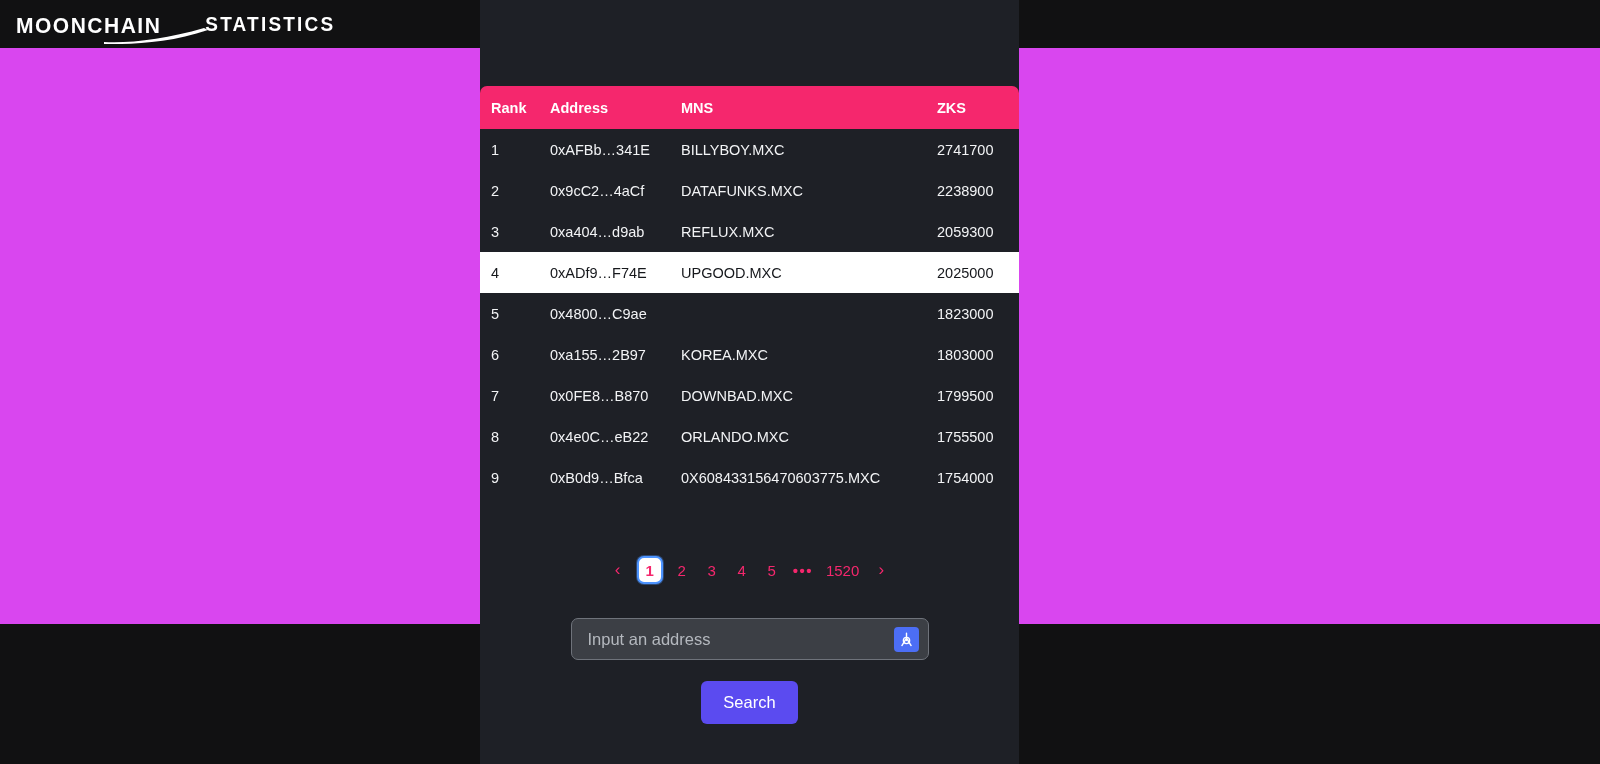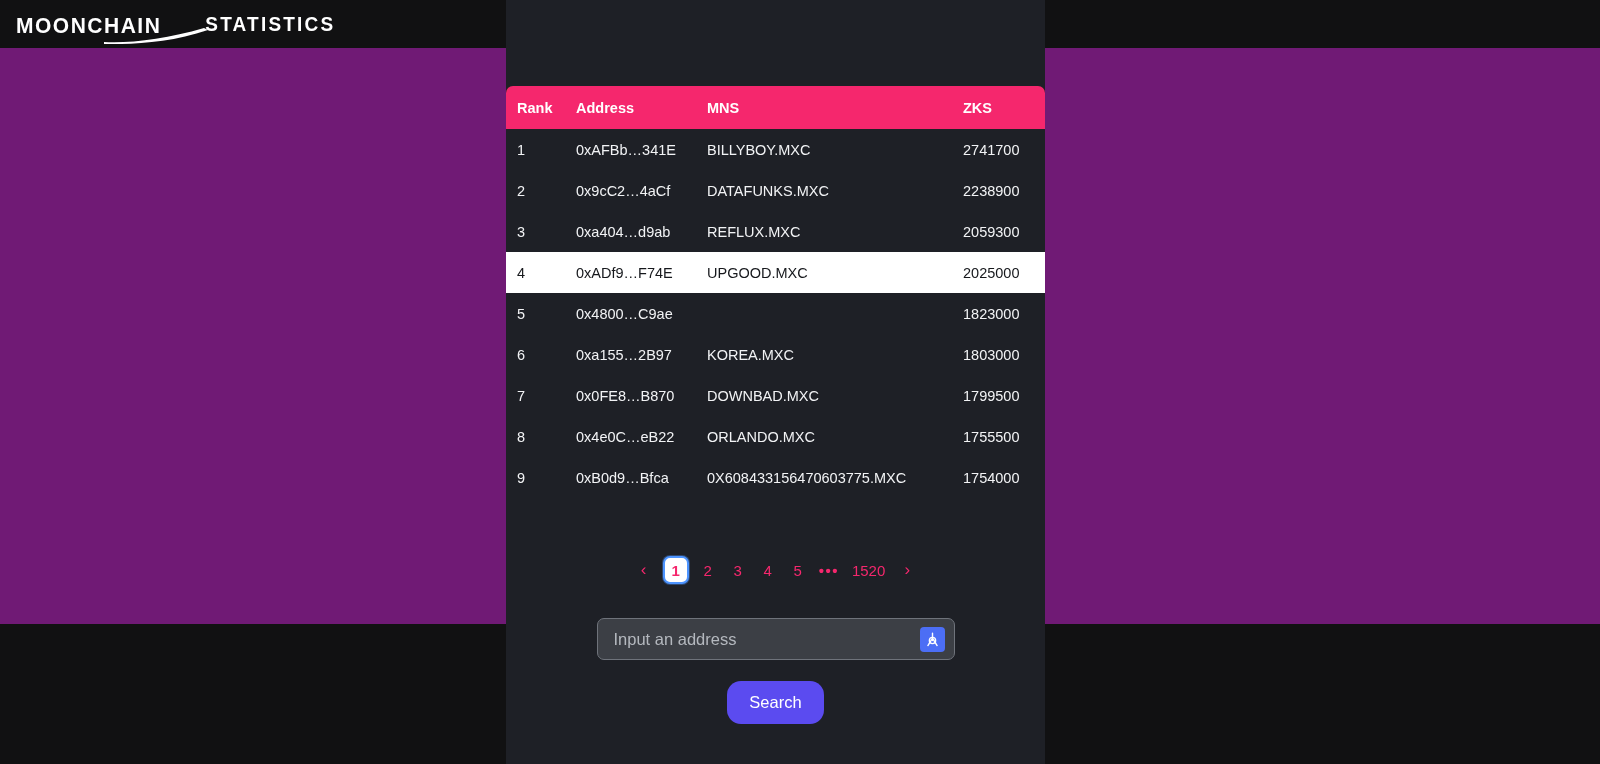--- a/index.html
+++ b/index.html
@@ -10,21 +10,21 @@
     height: 764px;
     background: #111112;
     font-family: "Liberation Sans", "DejaVu Sans", sans-serif;
     overflow: hidden;
   }
 
   #page {
     position: relative;
     width: 1600px;
     height: 624px;
-    background: #701a75;
+    background: #d946ef;
   }
 
   
   .topbar {
     position: absolute;
     left: 0; top: 0;
     width: 1600px;
     height: 48px;
     background: #111112;
     display: flex;
@@ -67,21 +67,21 @@
     letter-spacing: 2.2px;
     color: #ffffff;
     line-height: 1;
     transform: scaleY(1.05);
     margin-left: 22px;
   }
 
   
   .content-col {
     position: absolute;
-    left: 506px;
+    left: 480px;
     top: 0;
     width: 539px;
     height: 764px;
     background: #1e2026;
   }
 
   
   .lb-table {
     position: absolute;
     left: 0;
@@ -243,21 +243,21 @@
     top: 681px;
     width: 539px;
     display: flex;
     justify-content: center;
   }
 
   .search-btn {
     background: #5b4bf0;
     color: #ffffff;
     border: none;
-    border-radius: 14px;
+    border-radius: 6px;
     font-family: "Liberation Sans", "DejaVu Sans", sans-serif;
     font-size: 16.5px;
     font-weight: 400;
     padding: 0 22px;
     height: 43px;
     cursor: pointer;
     line-height: 43px;
   }
 </style>
 </head>

